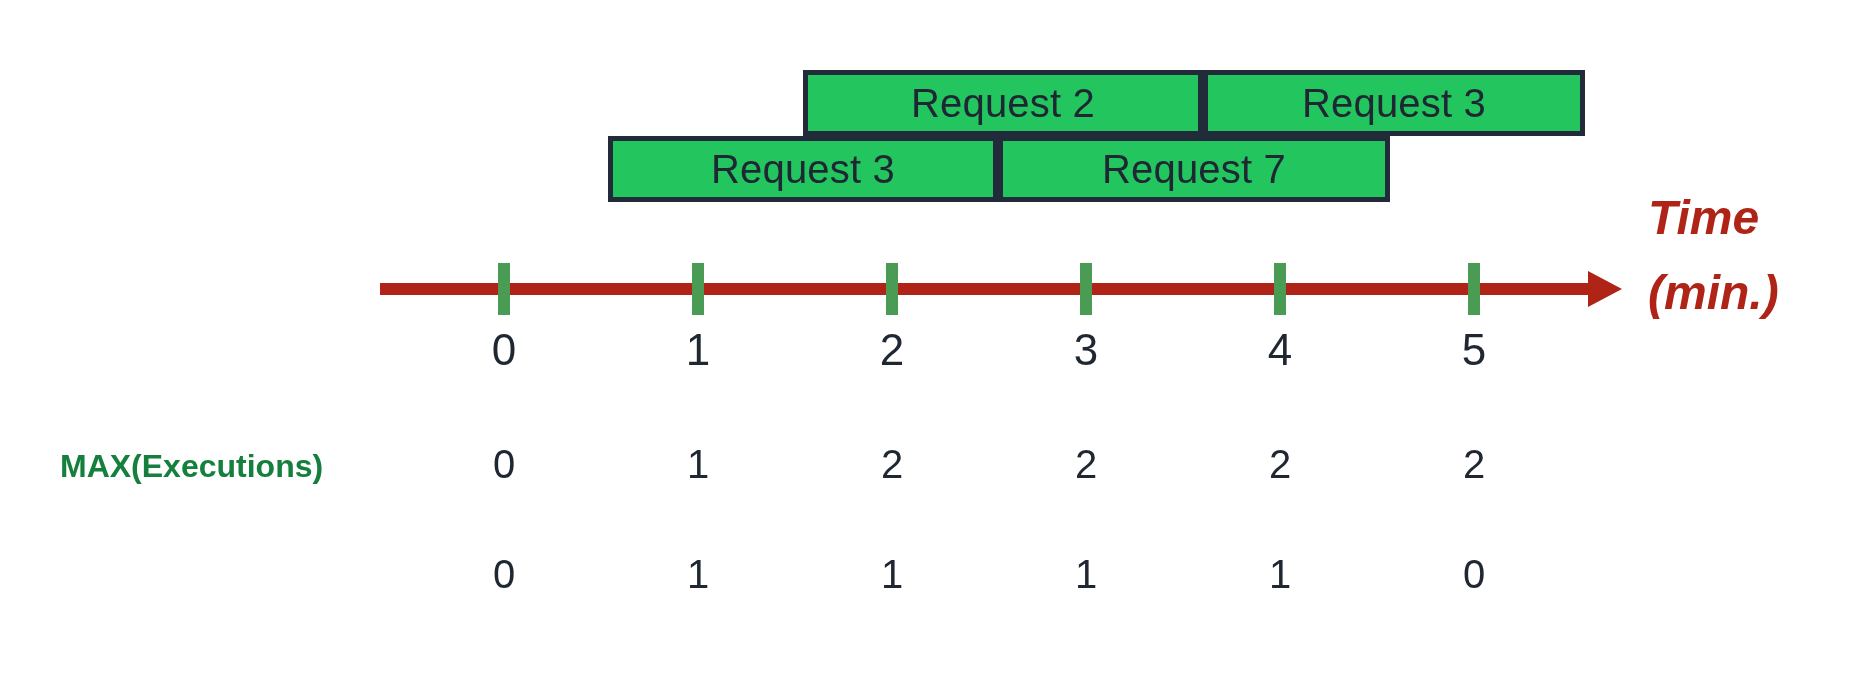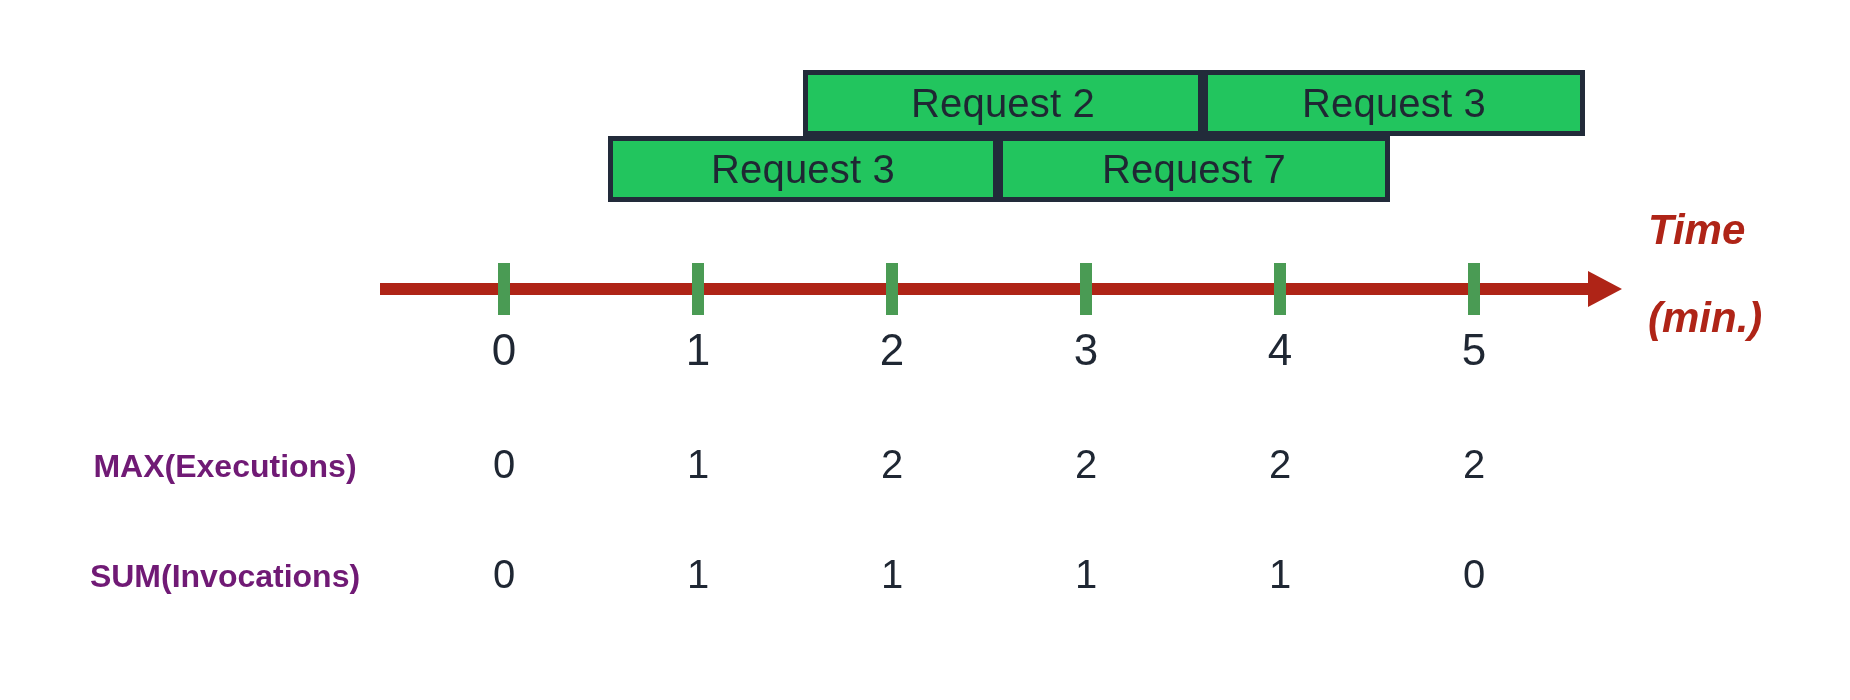--- a/index.html
+++ b/index.html
@@ -80,24 +80,24 @@
     width: 90px;
     text-align: center;
     font-size: 44px;
     color: #1F2733;
   }
 
   
   .metric-name {
     position: absolute;
     width: 330px;
-    text-align: center;
+    text-align: left;
     font-size: 32px;
     font-weight: bold;
-    color: #701a75;
+    color: #15803d;
     white-space: nowrap;
   }
   #metric-name-max { left: 60px; top: 448px; }
   #metric-name-sum { left: 60px; top: 558px; }
 
   .metric-value {
     position: absolute;
     width: 90px;
     text-align: center;
     font-size: 40px;
@@ -105,27 +105,26 @@
   }
   .row-max { top: 442px; }
   .row-sum { top: 552px; }
 
   
   .time-caption {
     position: absolute;
     left: 1648px;
     font-style: italic;
     font-weight: bold;
-    font-size: 42px;
+    font-size: 48px;
     color: #AF2417;
     white-space: nowrap;
-    margin-top: 16px;
   }
   #time-caption-line1 { top: 190px; }
-  #time-caption-line2 { top: 278px; text-align: right; }
+  #time-caption-line2 { top: 265px; text-align: right; }
 </style>
 </head>
 <body>
 
 <div id="canvas">
 
   <div class="req-bar row-upper" id="bar-request2">
     <span>Request 2</span>
   </div>
   <div class="req-bar row-upper" id="bar-request4">
@@ -160,21 +159,20 @@
   <div class="time-caption" id="time-caption-line2">(min.)</div>
 
   <div class="metric-name" id="metric-name-max">MAX(Executions)</div>
   <div class="metric-value row-max" style="left:459px">0</div>
   <div class="metric-value row-max" style="left:653px">1</div>
   <div class="metric-value row-max" style="left:847px">2</div>
   <div class="metric-value row-max" style="left:1041px">2</div>
   <div class="metric-value row-max" style="left:1235px">2</div>
   <div class="metric-value row-max" style="left:1429px">2</div>
 
-  <div class="metric-name" id="metric-name-sum">SUM(Invocations)</div>
   <div class="metric-value row-sum" style="left:459px">0</div>
   <div class="metric-value row-sum" style="left:653px">1</div>
   <div class="metric-value row-sum" style="left:847px">1</div>
   <div class="metric-value row-sum" style="left:1041px">1</div>
   <div class="metric-value row-sum" style="left:1235px">1</div>
   <div class="metric-value row-sum" style="left:1429px">0</div>
 
 </div>
 
 </body></html>

